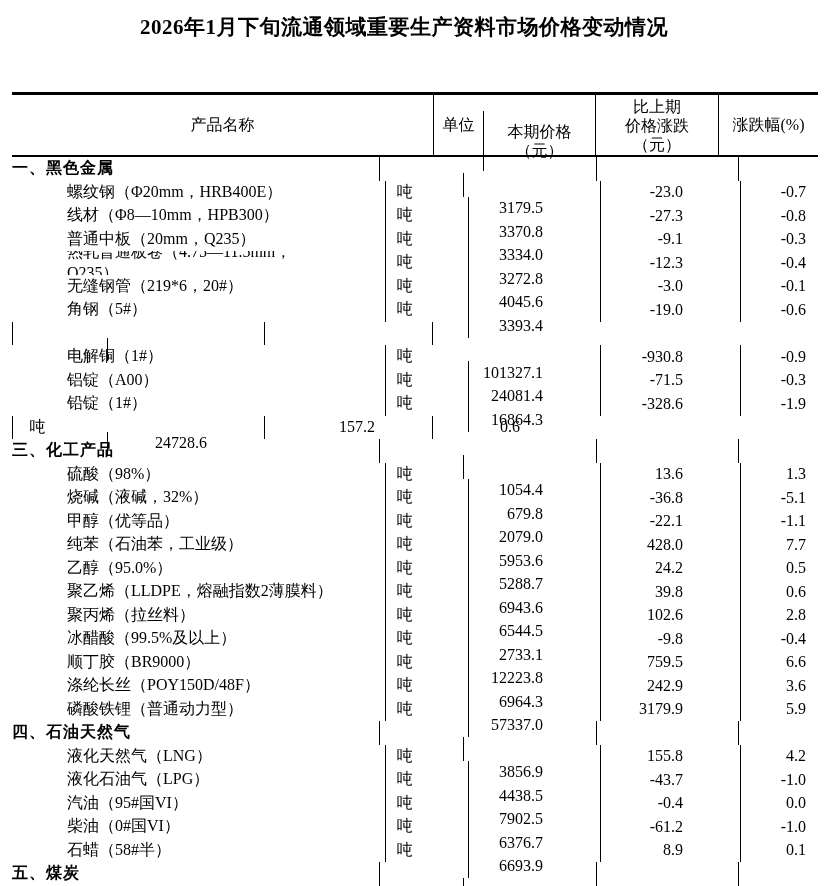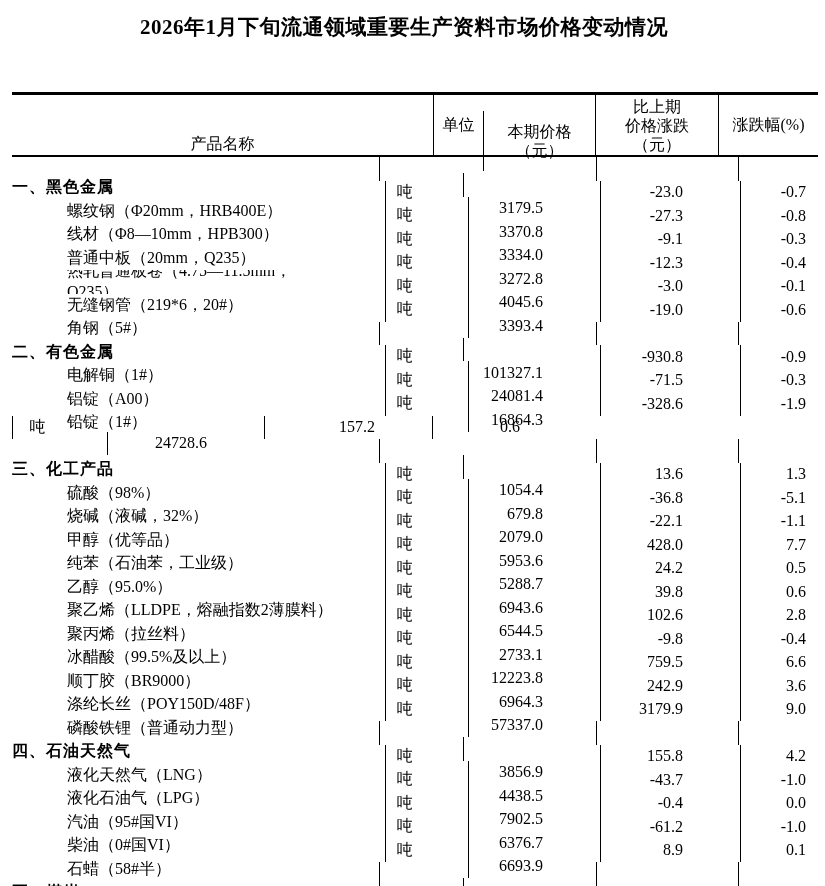--- a/index.html
+++ b/index.html
@@ -25,21 +25,21 @@
     display:flex; flex-direction:column;
     overflow:hidden;
   }
   .hdr-row {
     display:flex; height:62px;
     border-bottom:2px solid #000;
     flex:0 0 auto;
   }
   .row { display:flex; height:23.5px; flex:0 0 auto;gap:45px; }
   .c { height:100%; display:flex; align-items:center; overflow:hidden; }
-  .c1 { width:421px;margin-top:19px; }
+  .c1 { width:421px; }
   .c2 { width:50px;  border-left:1px solid #000; justify-content:center; }
   .c3 { width:112px; border-left:1px solid #000; justify-content:flex-end; padding-right:12px;margin-top:16px; }
   .c4 { width:123px; border-left:1px solid #000; justify-content:flex-end; padding-right:12px; }
   .c5 { width:100px; border-left:1px solid #000; justify-content:flex-end; padding-right:12px; }
   .hdr-row .c { justify-content:center; padding:0; text-align:center; font-size:16px; }
   .hdr-stack { display:flex; flex-direction:column; align-items:center; justify-content:center; line-height:19px; }
   .body-rows { display:flex; flex-direction:column; flex:1 1 auto; }
   .row .c { font-size:16px; }
   .section-label { font-weight:bold; padding-left:0; letter-spacing:1px; }
   .item-name { padding-left:55px; }
@@ -113,21 +113,20 @@
     <div class="c c5 num">-0.1</div>
   </div>
       <div class="row">
     <div class="c c1 item-name">角钢（5#）</div>
     <div class="c c2">吨</div>
     <div class="c c3 num">3393.4</div>
     <div class="c c4 num">-19.0</div>
     <div class="c c5 num">-0.6</div>
   </div>
       <div class="row">
-    <div class="c c1 section-label">二、有色金属</div>
     <div class="c c2"></div>
     <div class="c c3"></div>
     <div class="c c4"></div>
     <div class="c c5"></div>
   </div>
       <div class="row">
     <div class="c c1 item-name">电解铜（1#）</div>
     <div class="c c2">吨</div>
     <div class="c c3 num">101327.1</div>
     <div class="c c4 num">-930.8</div>
@@ -228,21 +227,21 @@
     <div class="c c2">吨</div>
     <div class="c c3 num">6964.3</div>
     <div class="c c4 num">242.9</div>
     <div class="c c5 num">3.6</div>
   </div>
       <div class="row">
     <div class="c c1 item-name">磷酸铁锂（普通动力型）</div>
     <div class="c c2">吨</div>
     <div class="c c3 num">57337.0</div>
     <div class="c c4 num">3179.9</div>
-    <div class="c c5 num">9.0</div>
+    <div class="c c5 num">5.9</div>
   </div>
       <div class="row">
     <div class="c c1 section-label">四、石油天然气</div>
     <div class="c c2"></div>
     <div class="c c3"></div>
     <div class="c c4"></div>
     <div class="c c5"></div>
   </div>
       <div class="row">
     <div class="c c1 item-name">液化天然气（LNG）</div>

